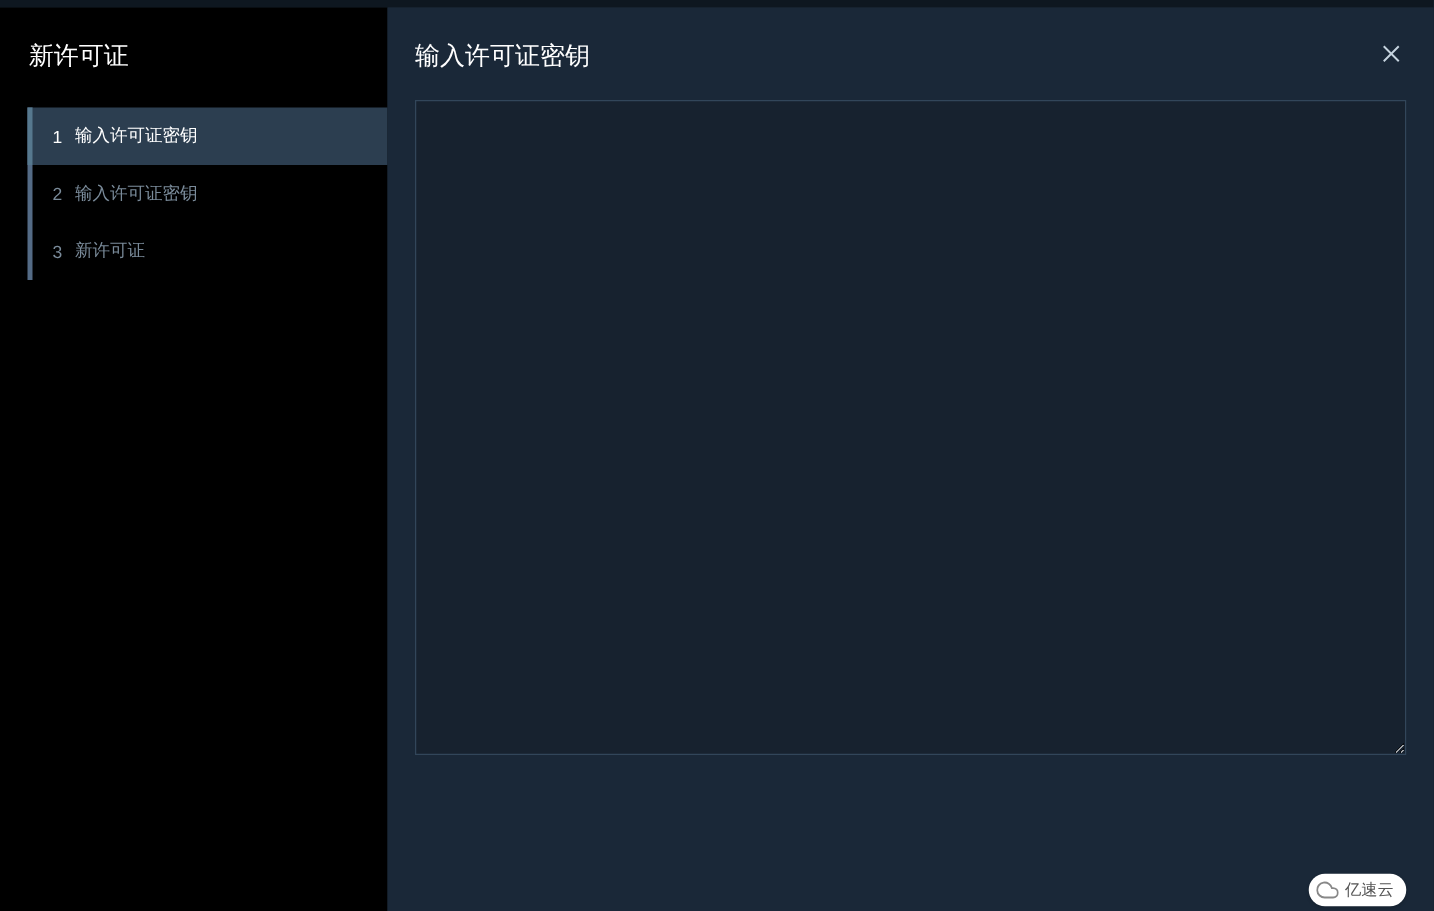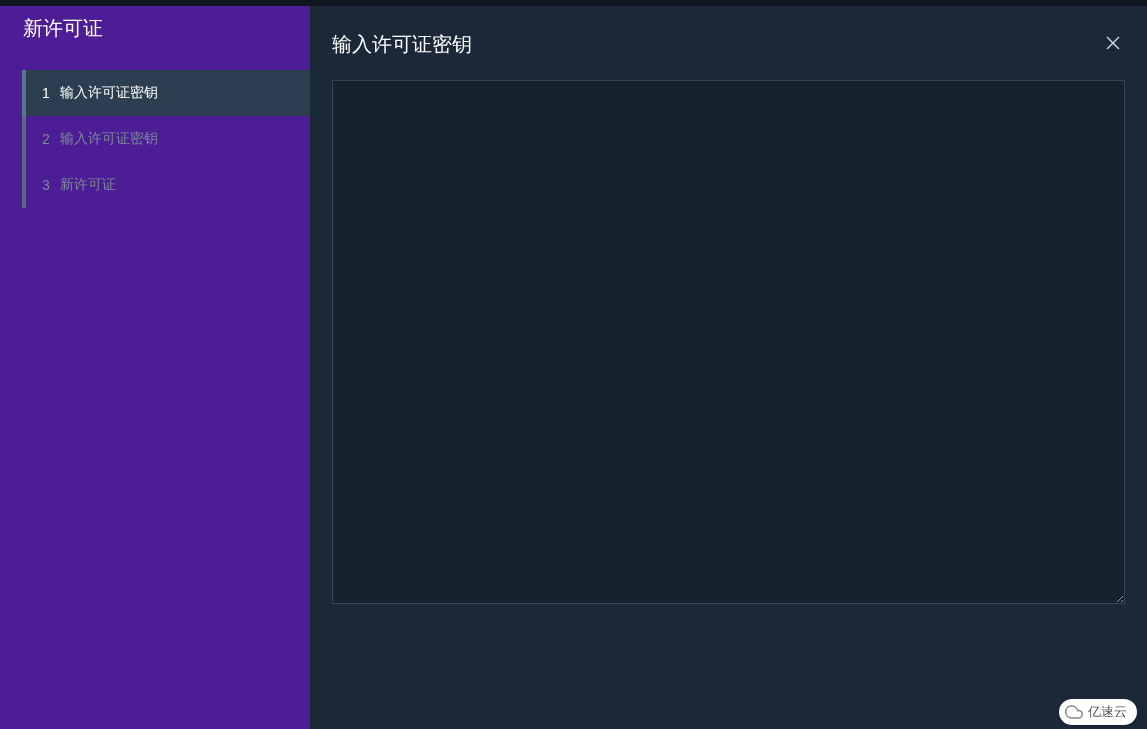--- a/index.html
+++ b/index.html
@@ -20,22 +20,22 @@
       width: 100%;
       height: 6px;
       background: #0e1720;
     }
     .container {
       display: flex;
       height: calc(100% - 6px);
     }
     .sidebar {
       width: 310px;
-      background: #4c1d95;
-      padding-top: 9px;
+      background: #000000;
+      padding-top: 25px;
       flex-shrink: 0;
     }
     .sidebar-title {
       font-size: 20px;
       color: #ffffff;
       padding-left: 23px;
       padding-bottom: 28px;
       font-weight: 400;
     }
     .step-list {
@@ -133,21 +133,21 @@
       font-size: 14px;
       padding: 10px 22px;
       border: none;
       cursor: pointer;
       border-radius: 2px;
       font-family: inherit;
     }
     .watermark {
       position: absolute;
       bottom: 4px;
-      right: 10px;
+      right: 22px;
       background: #ffffff;
       border-radius: 14px;
       padding: 4px 10px 4px 6px;
       display: flex;
       align-items: flex-start;
       gap: 5px;
       font-size: 13px;
       color: #555;
       box-shadow: 0 1px 3px rgba(0,0,0,0.2);
     }

